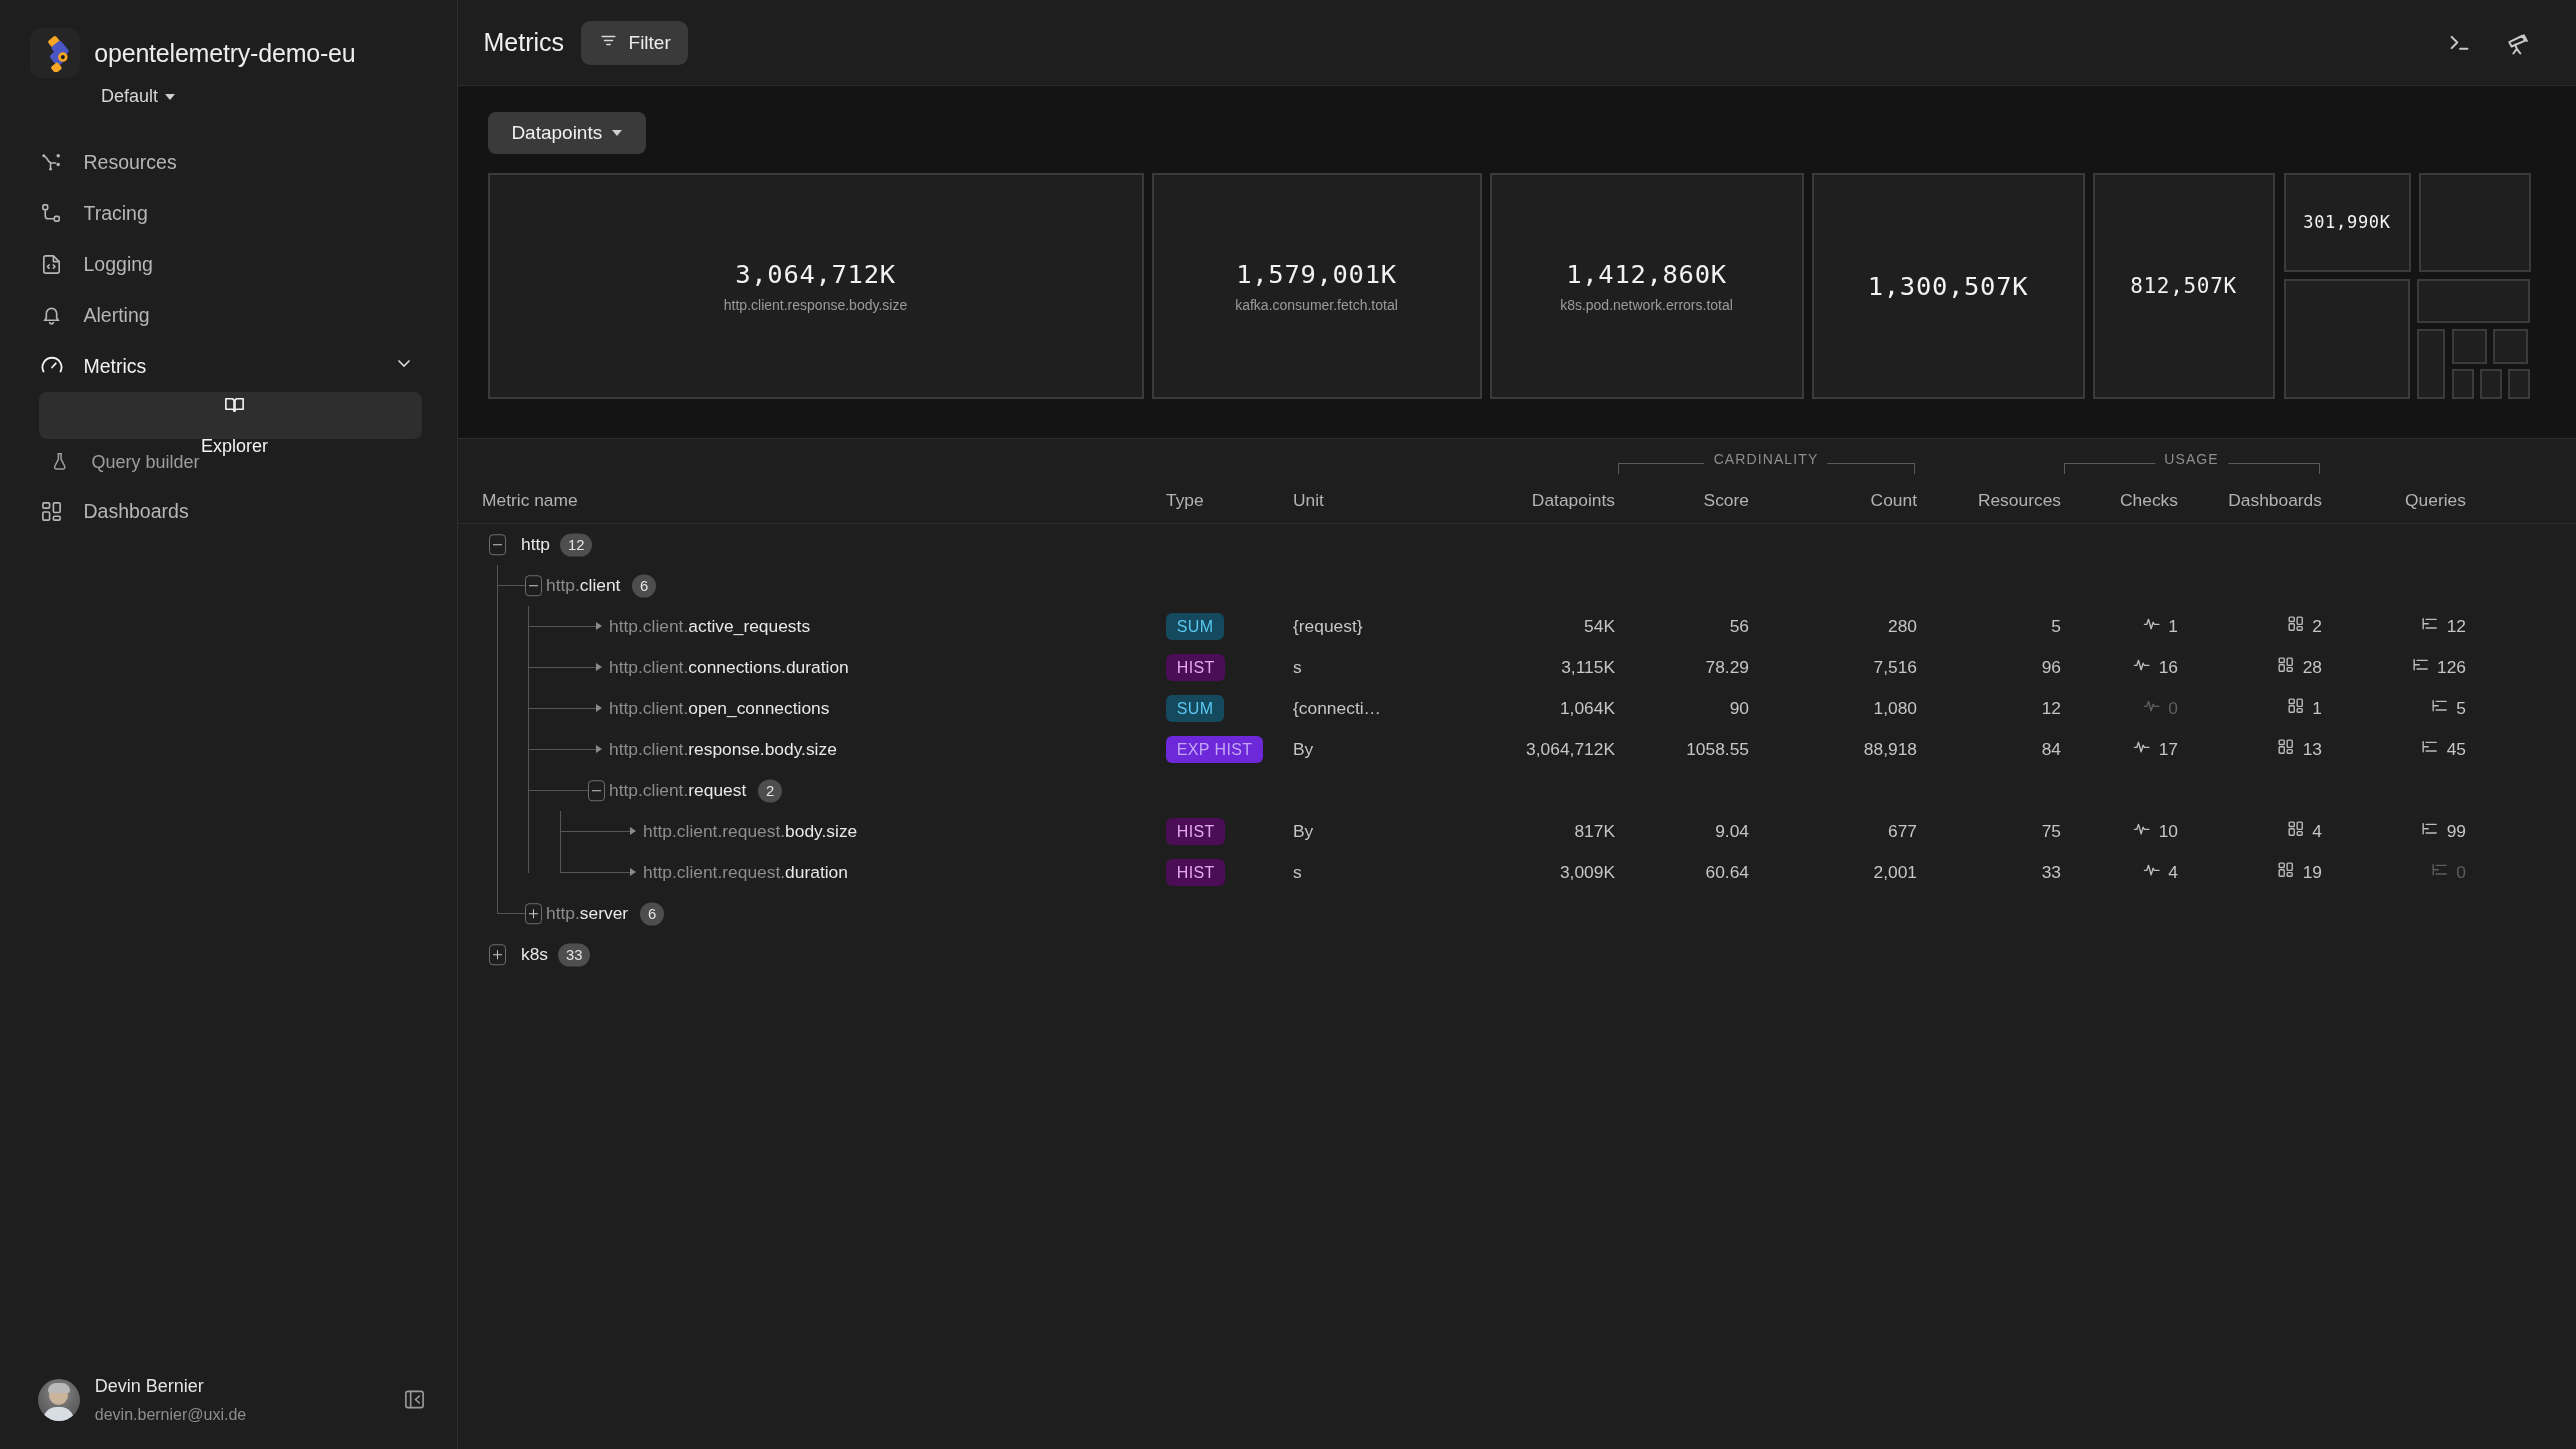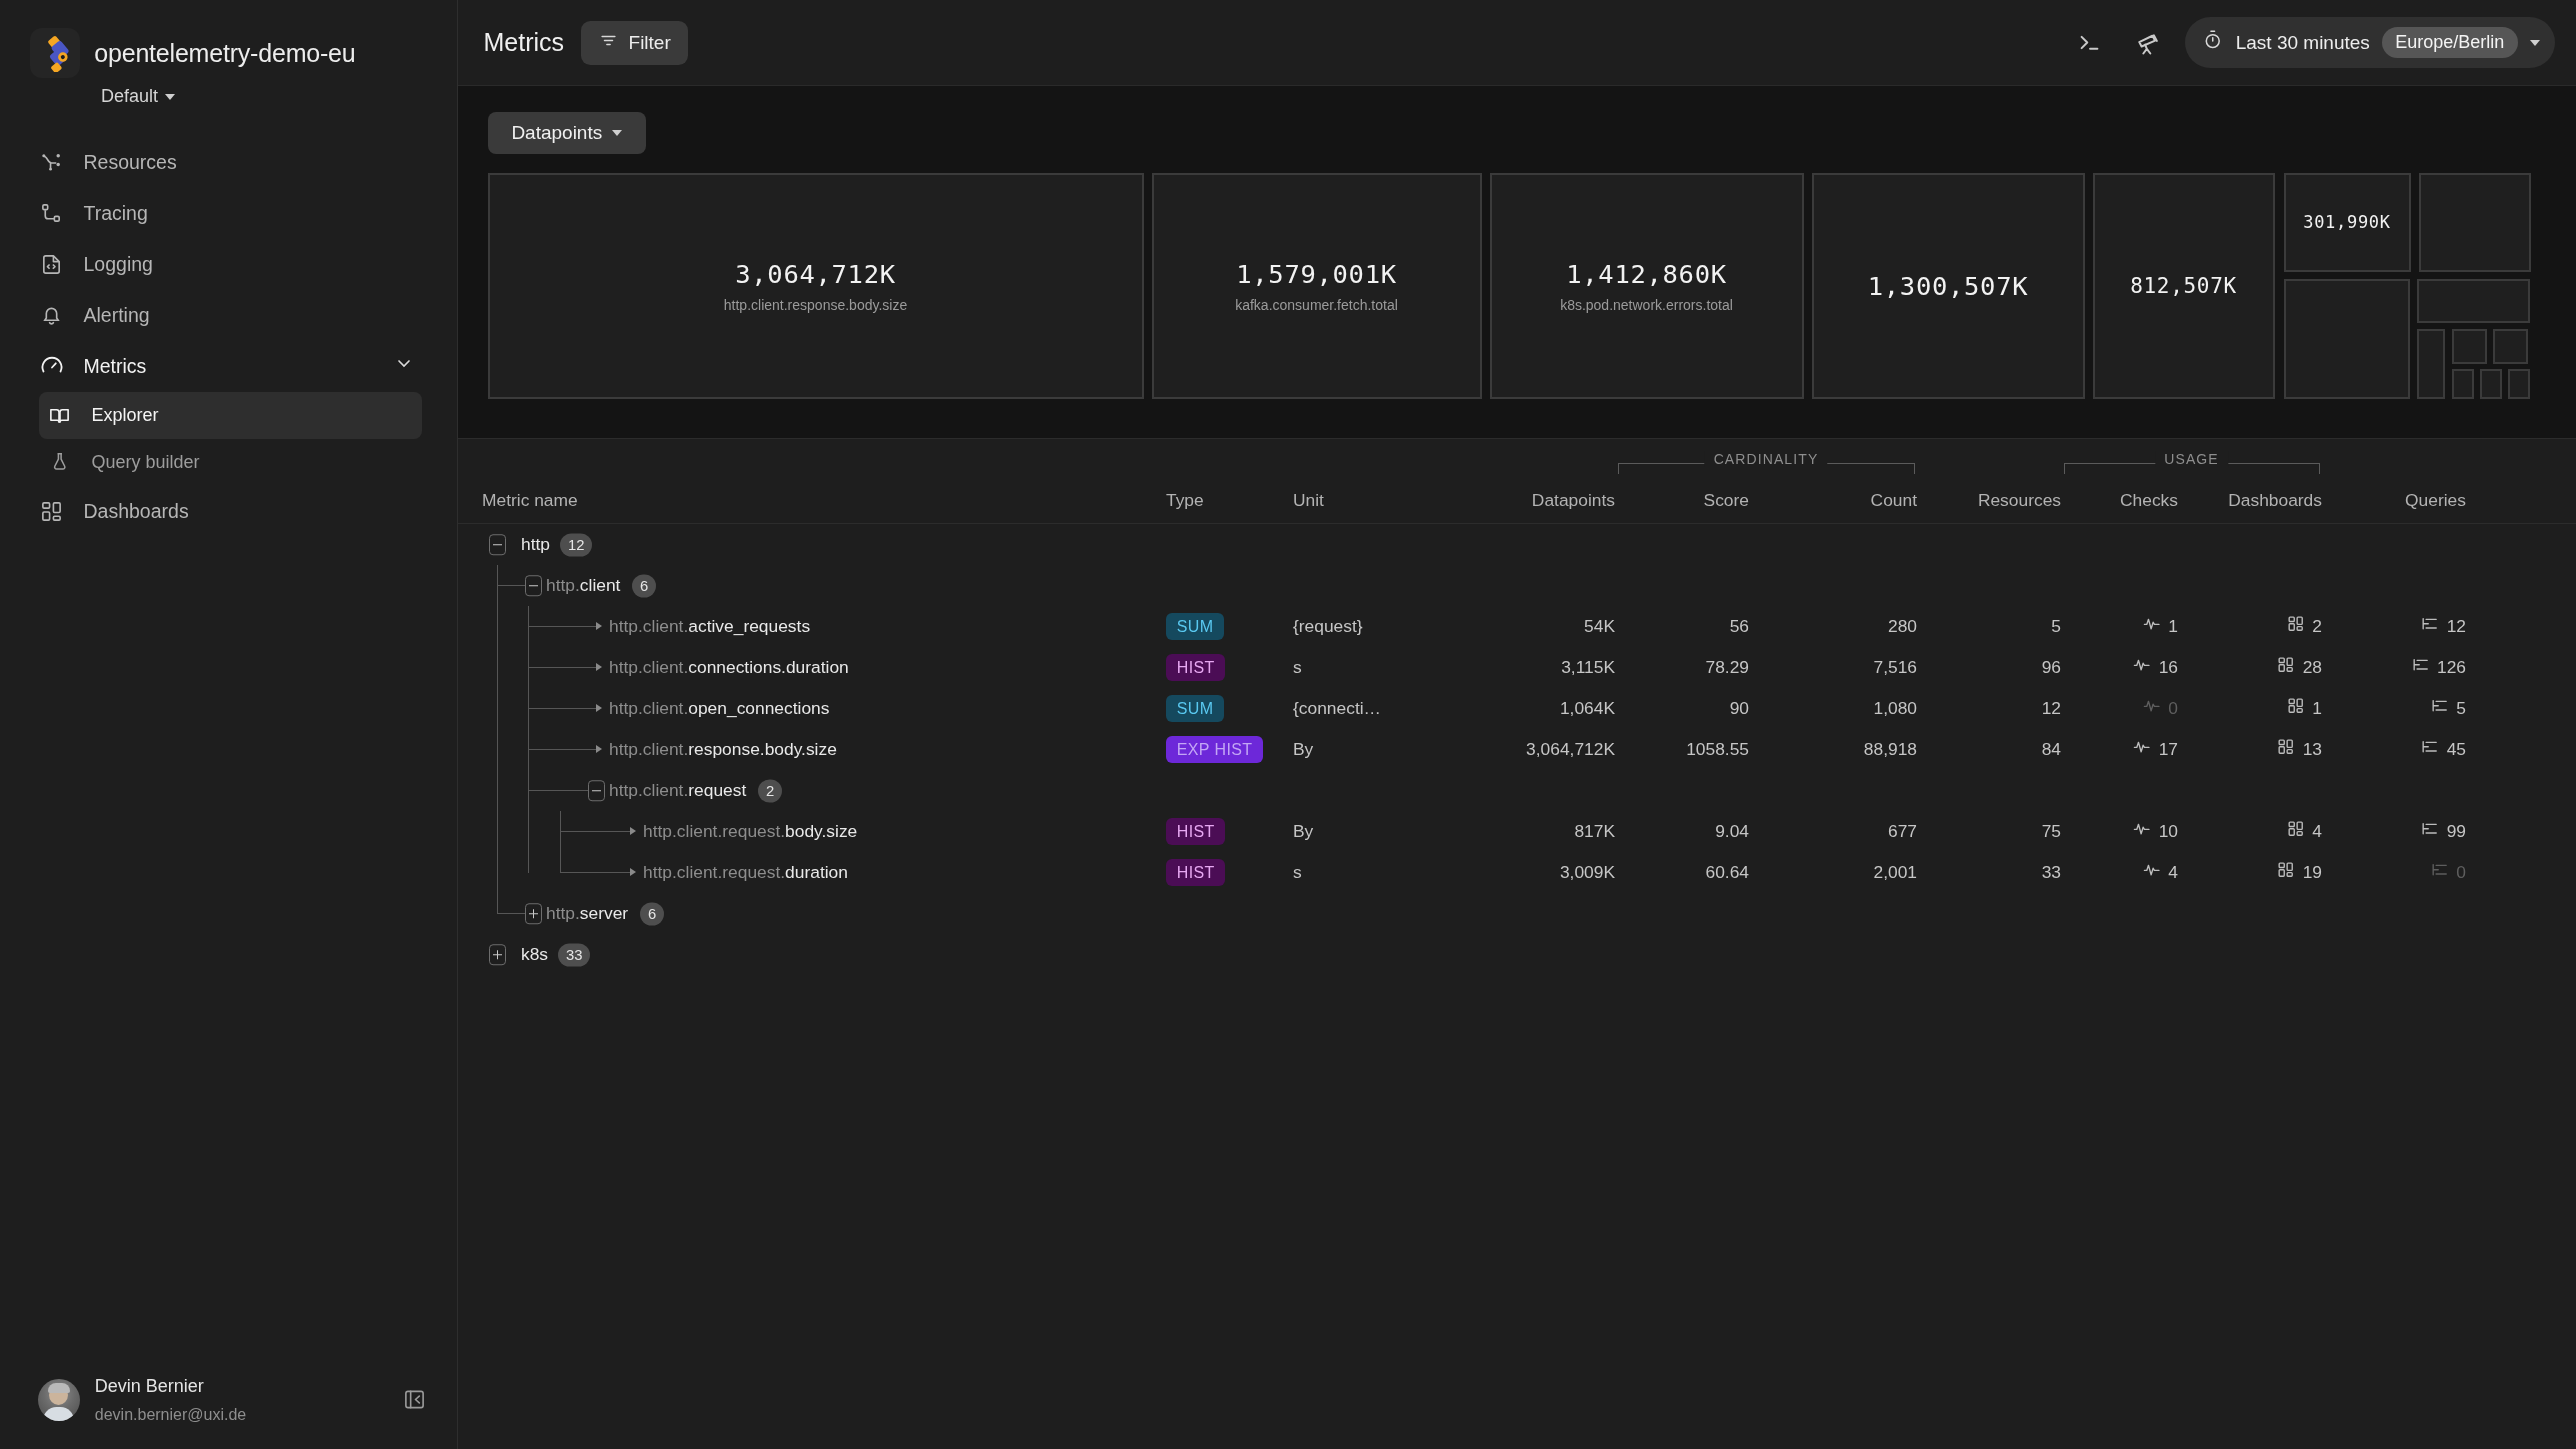--- a/index.html
+++ b/index.html
@@ -40,21 +40,21 @@
   }
   .nav-item .nav-ico { width: 25.5px; height: 25.5px; display: flex; align-items: center; justify-content: center; flex: 0 0 25.5px; }
   .nav-item.active-parent { color: #f2f2f2; }
   .nav-chevron { position: absolute; right: 43px; top: 50%; transform: translateY(-50%); }
 
   .subnav-item {
     display: flex; align-items: center; height: 47px;
     margin: 0 35px 0 39px; padding-left: 8px; gap: 19px;
     border-radius: 8px; color: #9d9d9d; font-size: 18px; cursor: pointer;
   }
-  .subnav-item.selected { background: #2e2e2e; color: #f4f4f4; }
+  .subnav-item.selected { background: #2e2e2e; color: #f4f4f4; flex-direction: column; }
   .subnav-item .nav-ico { width: 25.5px; height: 25.5px; display:flex; align-items:center; justify-content:center; flex:0 0 25.5px; }
 
   #userbar {
     position: absolute; bottom: 25.5px; left: 0; width: 458px;
     display: flex; align-items: center; padding: 0 29.5px 0 38px;
   }
   .avatar {
     width: 42px; height: 42px; border-radius: 50%;
     background: radial-gradient(circle at 50% 35%, #8d8d8d 0%, #6a6a6a 45%, #4a4a4a 100%);
     flex: 0 0 42px; position: relative; overflow: hidden;
@@ -329,31 +329,20 @@
         <svg width="27" height="27" viewBox="0 0 24 24" fill="none" stroke="#c9c9c9" stroke-width="1.8" stroke-linecap="round" stroke-linejoin="round">
           <path d="M5 7l5 5-5 5M12.5 17.5H19"></path>
         </svg>
       </div>
       <div class="icon-btn">
         <svg width="28" height="28" viewBox="0 0 24 24" fill="none" stroke="#c9c9c9" stroke-width="1.7" stroke-linecap="round" stroke-linejoin="round">
           <path d="M4.5 11.2l11.3-5.4 2.3 4.2-11.6 5z"></path>
           <path d="M17 5.4l2.6 4.8"></path>
           <path d="M9.5 13.4L11 17M11 17l-3 4M11 17l3 4"></path>
         </svg>
-      </div>
-      <div class="timepicker">
-        <span>
-          <svg width="21.5" height="21.5" viewBox="0 0 24 24" fill="none" stroke="#d8d8d8" stroke-width="1.7" stroke-linecap="round">
-            <circle cx="12" cy="13.5" r="7.2"></circle>
-            <path d="M12 13.5V9.8M10 2.6h4"></path>
-          </svg>
-        </span>
-        <span>Last 30 minutes</span>
-        <span class="tz-pill">Europe/Berlin</span>
-        <span class="caret-down"></span>
       </div>
     </div>
 
     <div id="treemap-section">
       <div class="dp-btn">
         <span>Datapoints</span>
         <span class="caret-down"></span>
       </div>
       <div id="treemap">
           <div class="tm-cell" style="left: 0px; top: 0px; width: 656px; height: 226px;">

